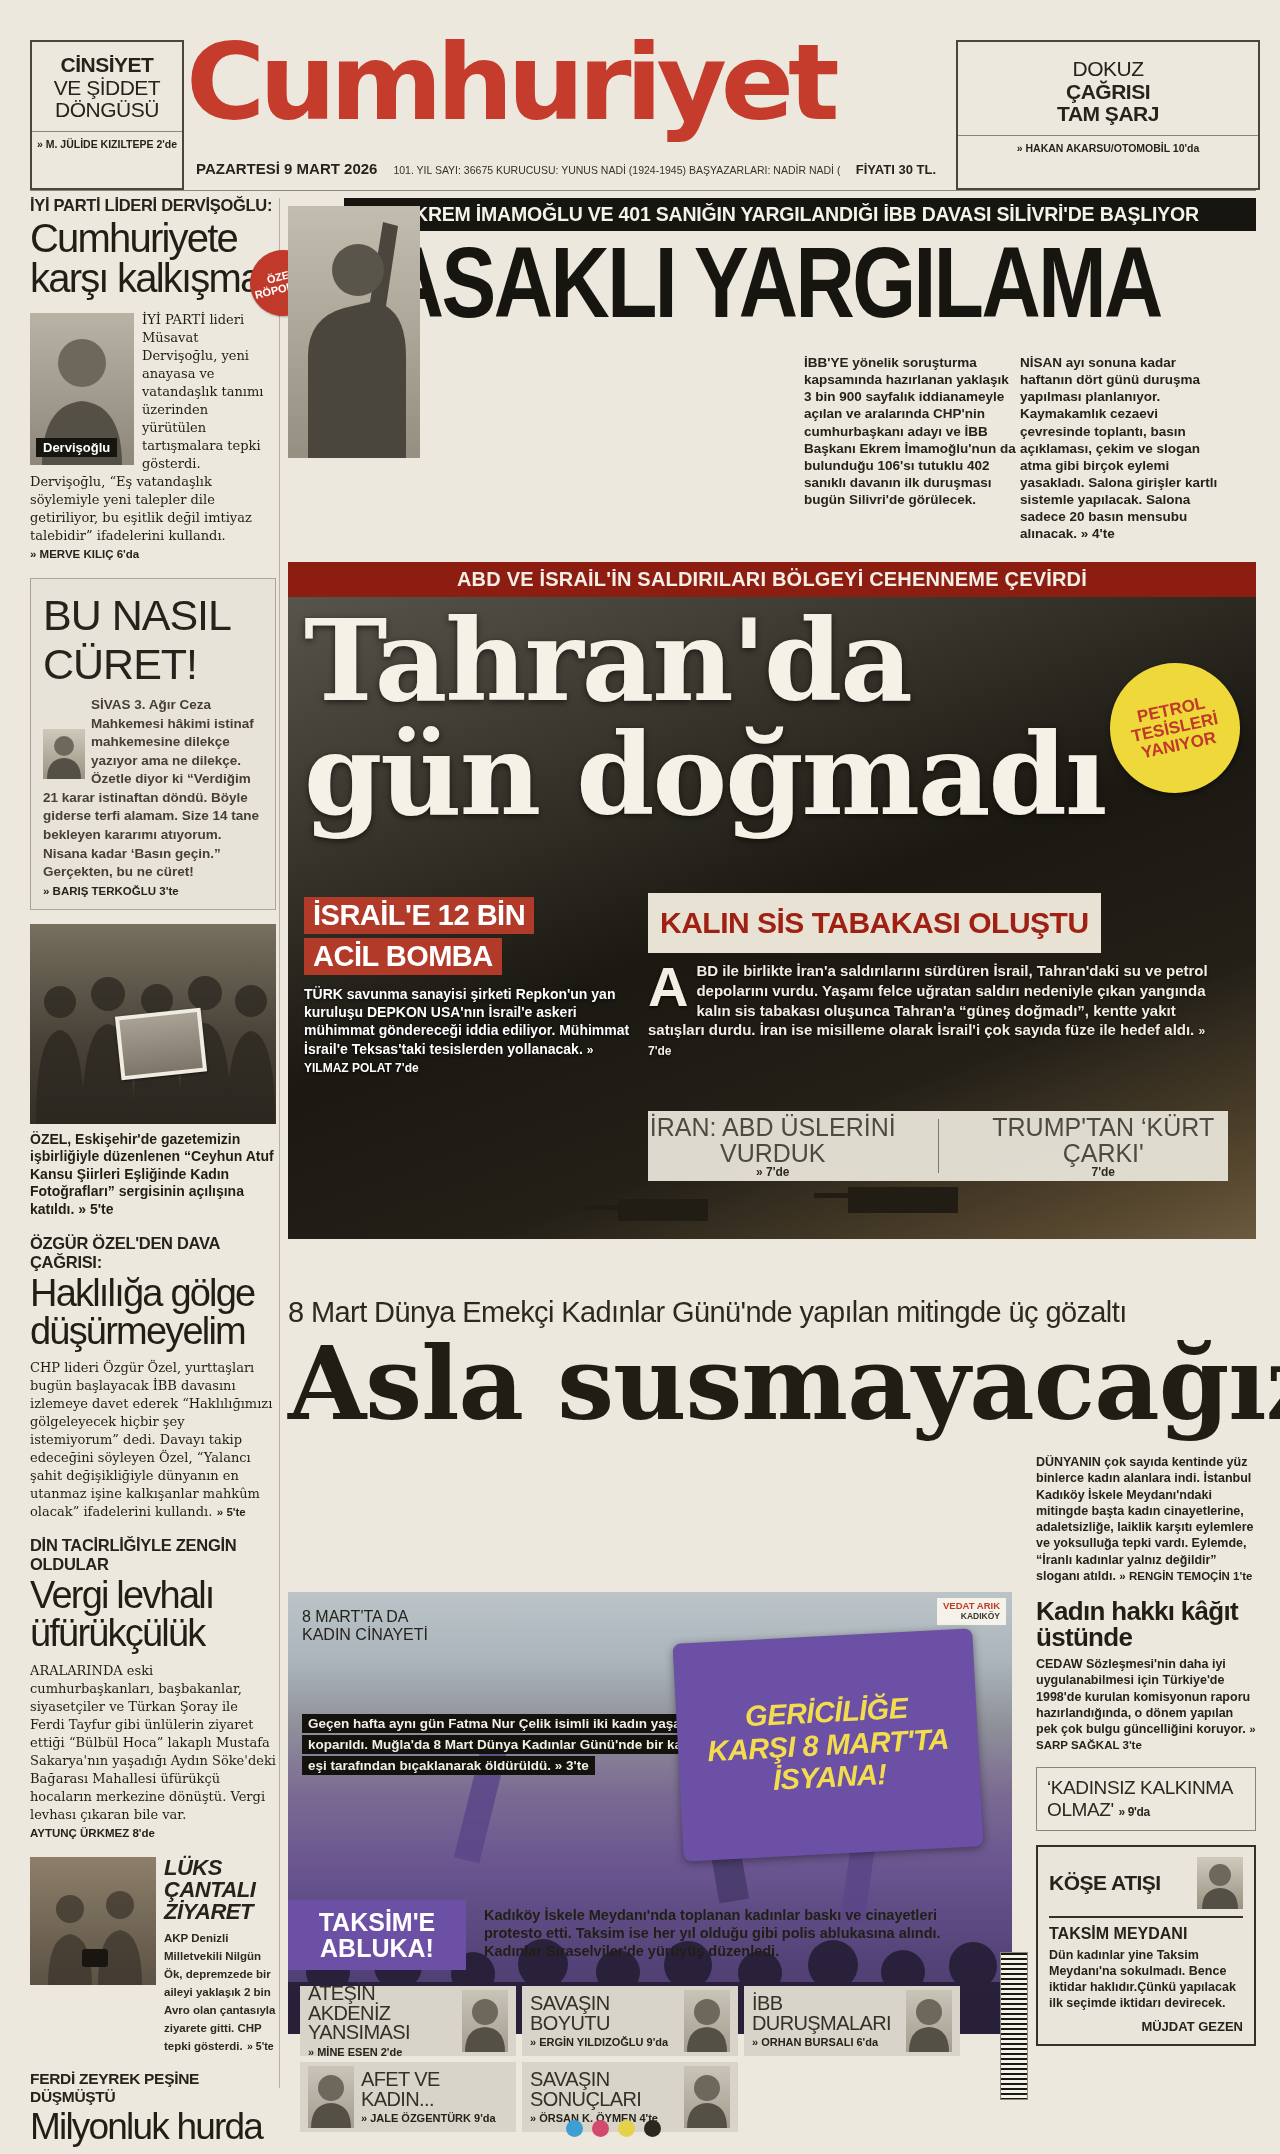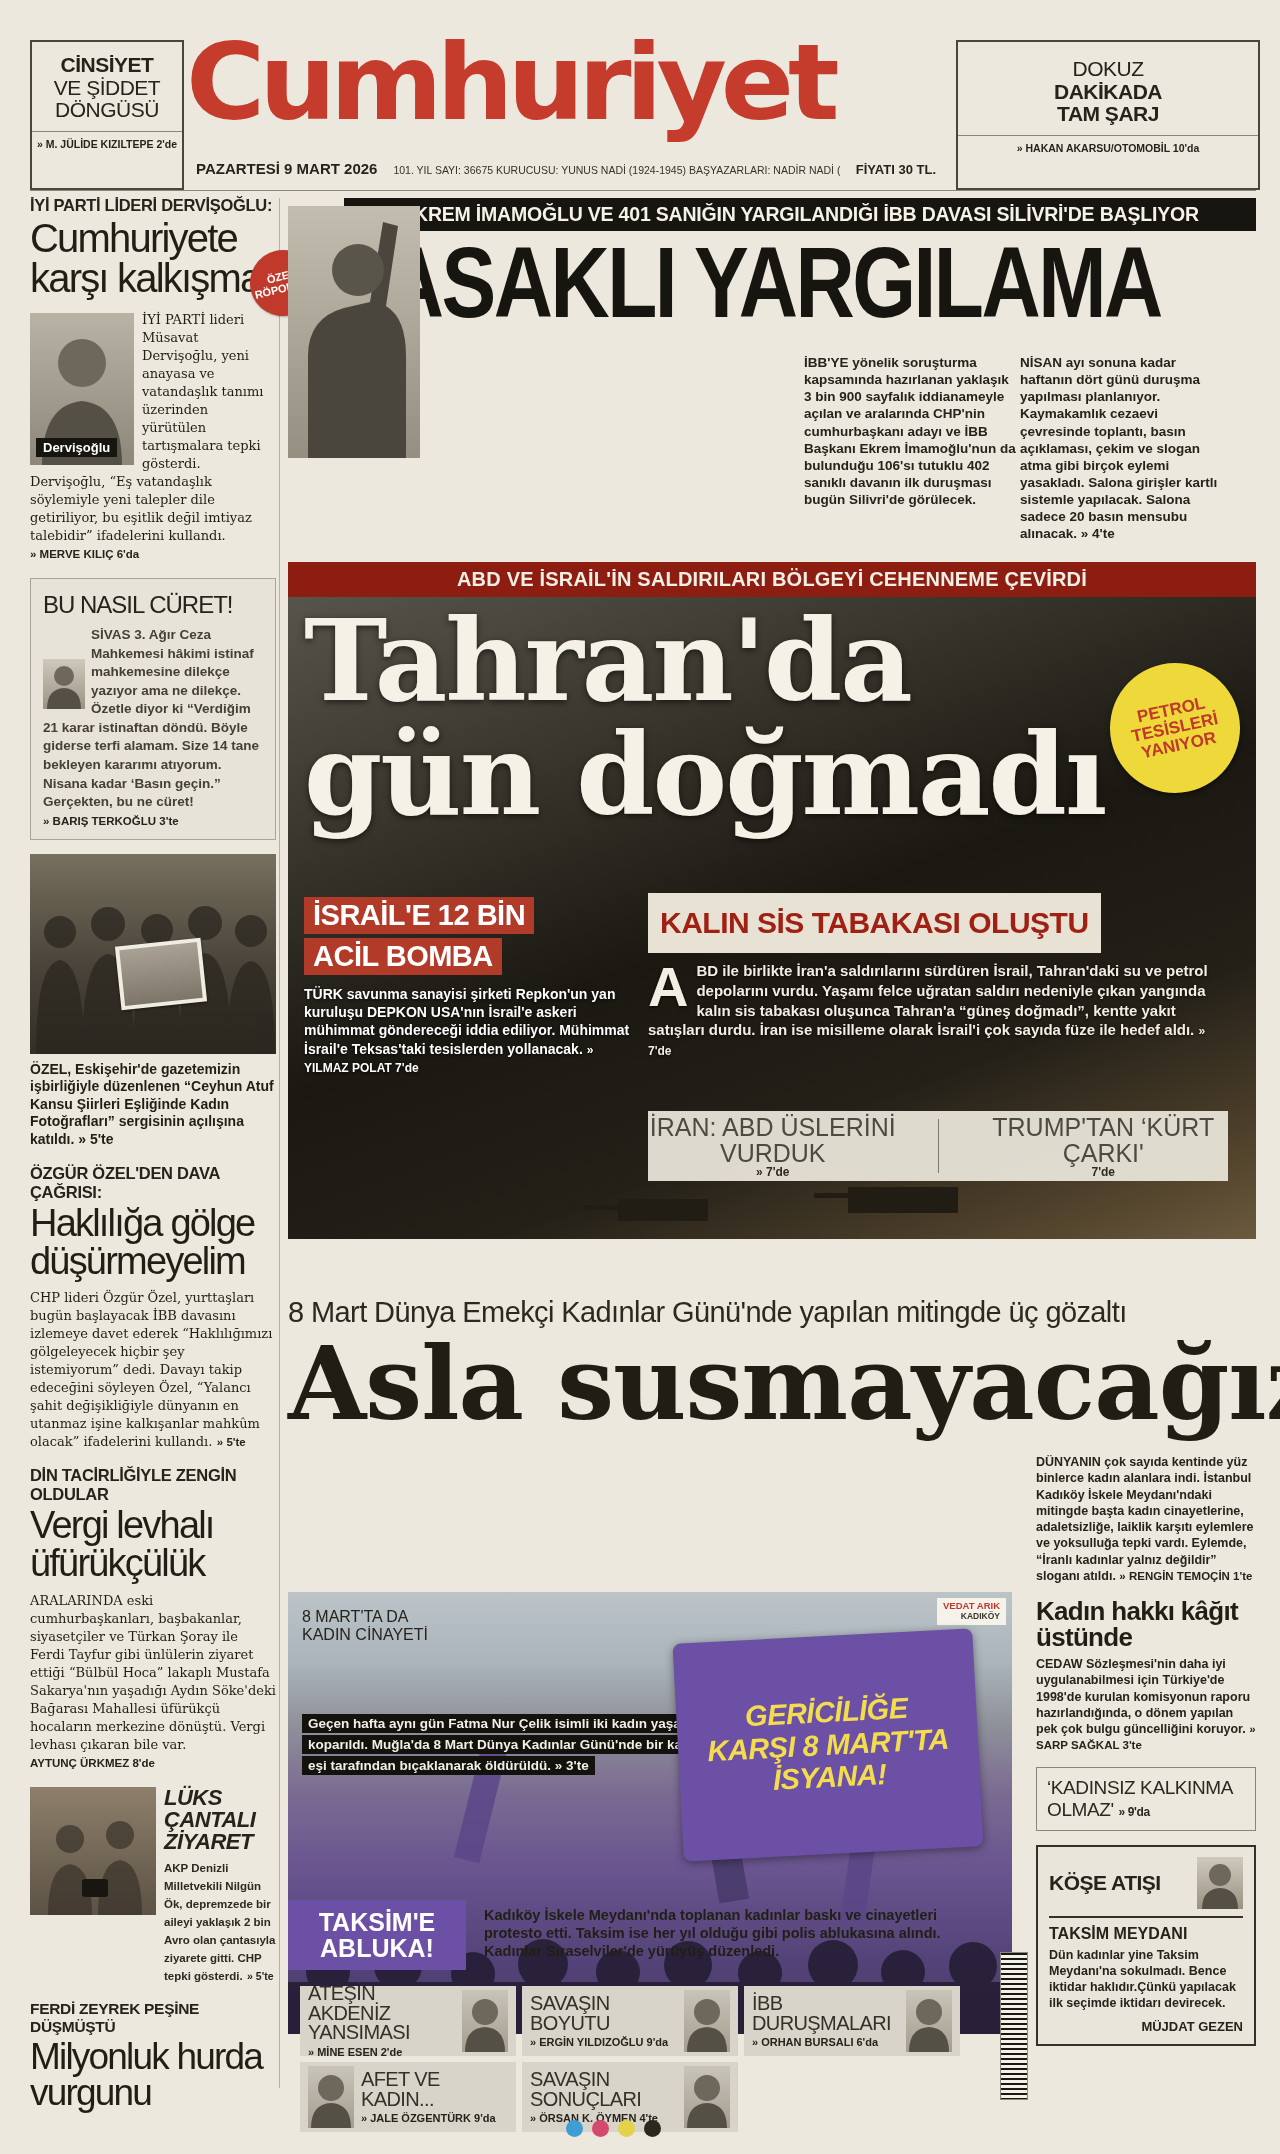--- a/index.html
+++ b/index.html
@@ -33,21 +33,21 @@
   
   .leftcol{left:30px;top:196px;width:246px;}
   .sec{position:relative;}
   .badge-round{position:absolute;width:66px;height:66px;border-radius:50%;background:#c0392b;color:#fff;
         display:flex;align-items:center;justify-content:center;text-align:center;font-weight:800;font-size:11px;
         line-height:1.05;transform:rotate(-14deg);box-shadow:0 1px 2px rgba(0,0,0,.3);}
   .ph{position:relative;overflow:hidden;}
   .ph-label{position:absolute;left:6px;bottom:8px;background:#17150f;color:#fff;font-weight:800;font-size:13px;padding:2px 7px;}
   .ph-derv{background:linear-gradient(#b9b3a6,#8d8779);}
   .curet-box{border:1px solid #a9a399;background:#e8e3d8;padding:12px 12px 10px;}
-  .curet-box .hl{font-weight:300;font-size:24px;letter-spacing:-1px;margin-bottom:6px;}
+  .curet-box .hl{font-weight:300;font-size:43px;letter-spacing:-1px;margin-bottom:6px;}
   .ph-group{background:linear-gradient(#77705f,#4a443a 55%,#332e26);}
   .held-photo{position:absolute;left:88px;top:88px;width:78px;height:56px;background:#efece2;transform:rotate(-6deg);
         box-shadow:0 1px 3px rgba(0,0,0,.5);padding:4px;}
   .held-photo div{width:100%;height:100%;background:linear-gradient(#a9a294,#7d7668);}
   .caption{font-weight:700;font-size:14px;line-height:1.25;color:#211e16;}
   .luks-ph{background:linear-gradient(#8d7f6a,#5c5245);}
   .luks-hl{font-style:italic;font-weight:900;font-size:22px;line-height:1.0;letter-spacing:-.5px;}
 
   
   .kickbar{background:#17150f;color:#f5f2e8;font-weight:800;font-size:19.5px;display:flex;align-items:center;justify-content:center;letter-spacing:-.2px;}
@@ -131,21 +131,21 @@
     <div class="t1">CİNSİYET</div>
     <div class="t2">VE ŞİDDET</div>
     <div class="t3">DÖNGÜSÜ</div>
     <div class="ref">» M. JÜLİDE KIZILTEPE 2'de</div>
   </div>
 
   <div class="abs logo" style="left:186px;top:30px;">Cumhuriyet</div>
 
   <div class="abs mh-box right" style="left:956px;top:40px;width:300px;height:146px;">
     <div class="t1" style="margin-top:16px;">DOKUZ</div>
-    <div class="t2">DAKİKADA</div>
+    <div class="t2">ÇAĞRISI</div>
     <div class="t3">TAM ŞARJ</div>
     <div class="ref">» HAKAN AKARSU/OTOMOBİL 10'da</div>
   </div>
 
   <div class="abs dateline" style="left:196px;top:160px;width:740px;">
     <span class="d">PAZARTESİ 9 MART 2026</span>
     <span class="i">101. YIL SAYI: 36675  KURUCUSU: YUNUS NADİ (1924-1945)  BAŞYAZARLARI: NADİR NADİ (1945-1991) İLHAN SELÇUK (1992-2010)</span>
     <span class="p">FİYATI 30 TL.</span>
   </div>
 

